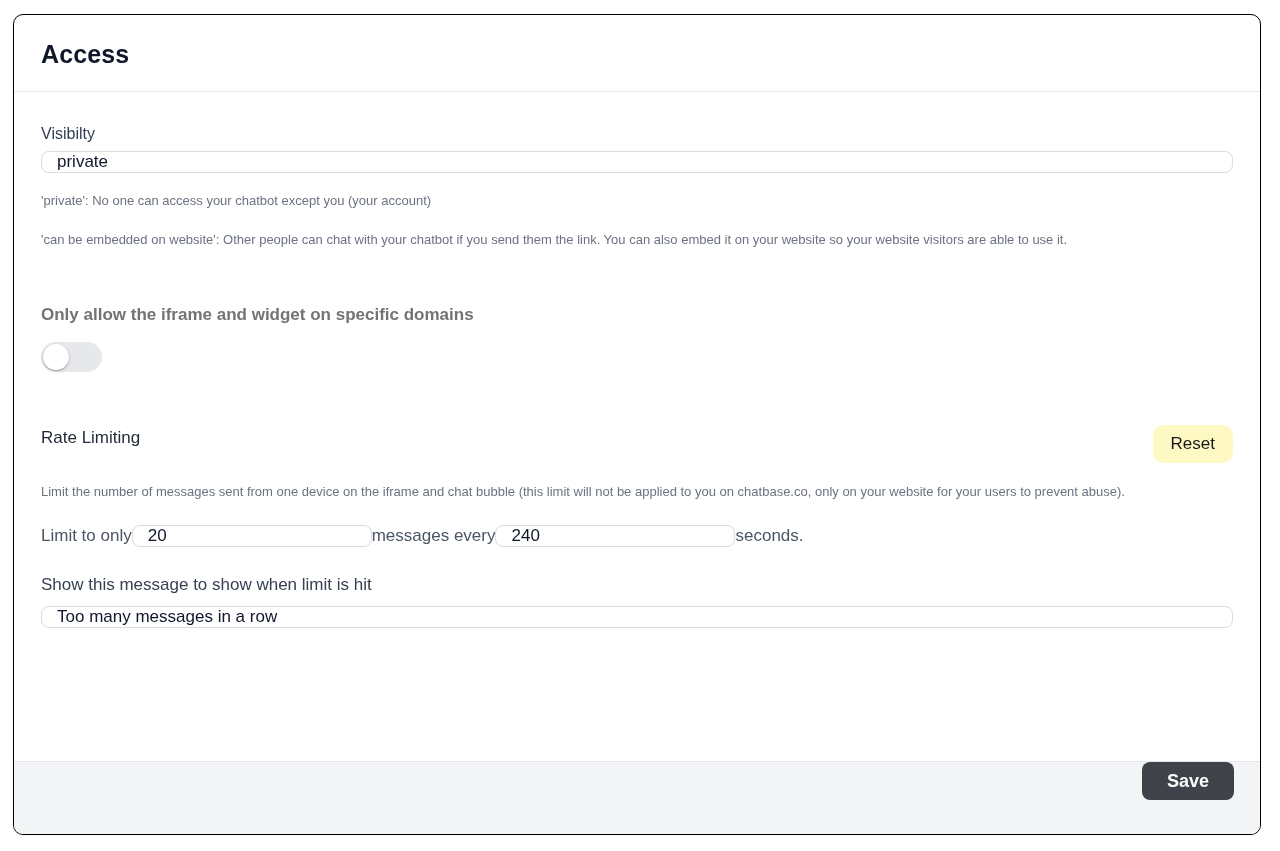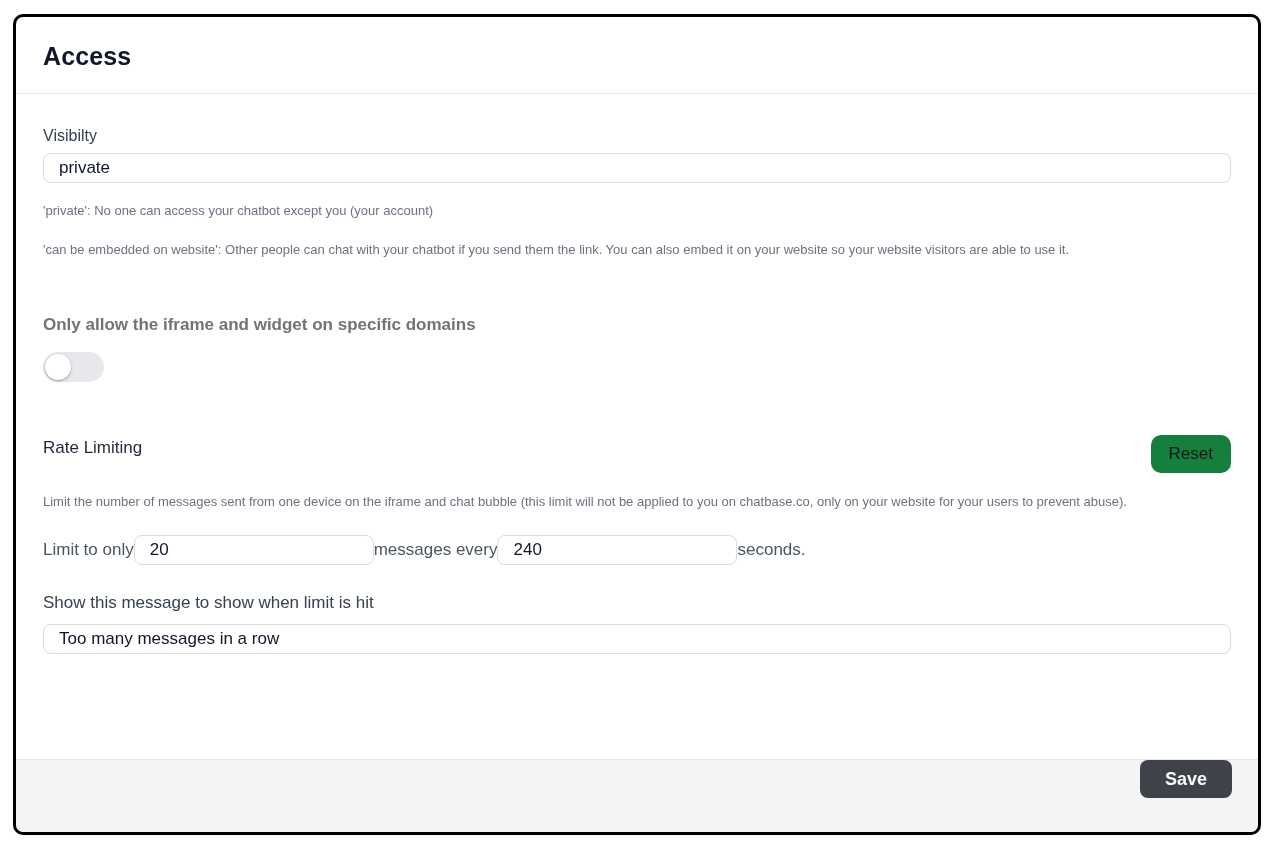--- a/index.html
+++ b/index.html
@@ -7,21 +7,21 @@
     width: 1280px; height: 851px;
     background: #ffffff;
     font-family: "Liberation Sans", sans-serif;
     color: #111827;
   }
   .card {
     position: absolute;
     left: 13px; top: 14px;
     width: 1248px; height: 821px;
     background: #ffffff;
-    border: 3px solid #000000;
+    border: 1px solid #000000;
     border-radius: 10px;
     box-shadow: 0 1px 3px rgba(0,0,0,0.04);
     display: flex;
     flex-direction: column;
   }
   .card-header {
     padding: 25px 27px 22px 27px;
     border-bottom: 1px solid #e5e7eb;
   }
   .card-title {
@@ -37,21 +37,21 @@
   }
   .field-label {
     display: block;
     font-size: 16px;
     color: #334155;
     margin-bottom: 8px;
   }
   .text-input {
     display: block;
     width: 100%;
-    height: 30px;
+    height: 22px;
     border: 1px solid #d9dce1;
     border-radius: 8px;
     background: #ffffff;
     padding: 0 15px;
     font-family: "Liberation Sans", sans-serif;
     font-size: 17px;
     color: #0f172a;
     outline: none;
   }
   .help-text {
@@ -94,21 +94,21 @@
   }
   .rate-title {
     font-size: 17px;
     font-weight: 500;
     color: #1f2937;
     padding-top: 3px;
   }
   .reset-btn {
     height: 38px;
     padding: 0 18px;
-    background: #15803d;
+    background: #fef9c3;
     border: none;
     border-radius: 10px;
     font-family: "Liberation Sans", sans-serif;
     font-size: 17px;
     font-weight: 500;
     color: #18181b;
     cursor: pointer;
   }
   .rate-desc {
     margin-top: 15px;

